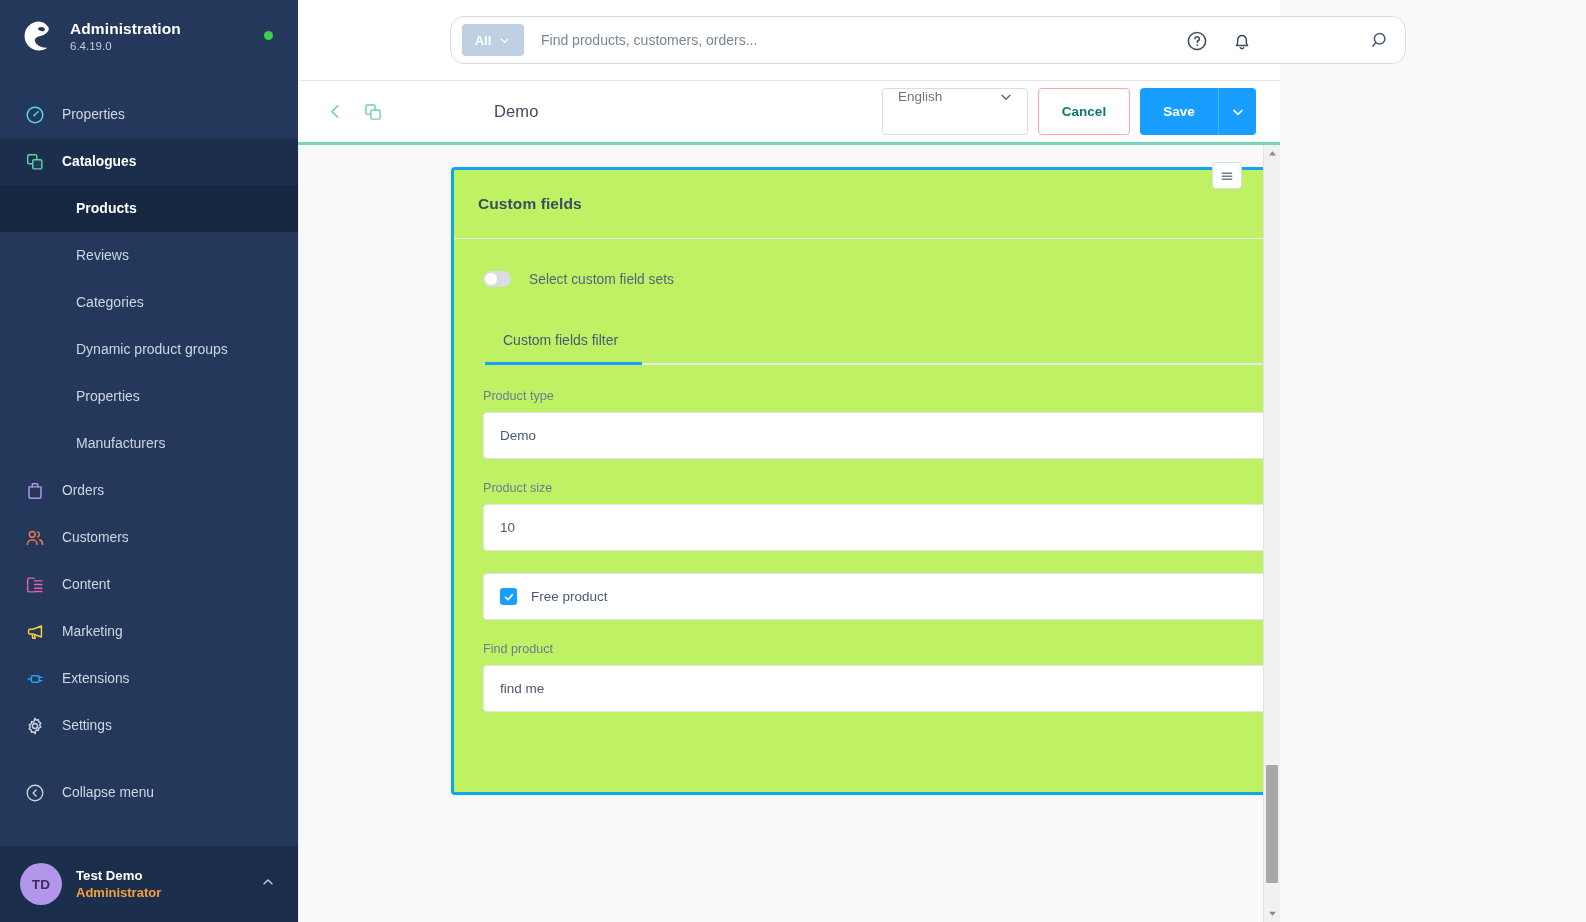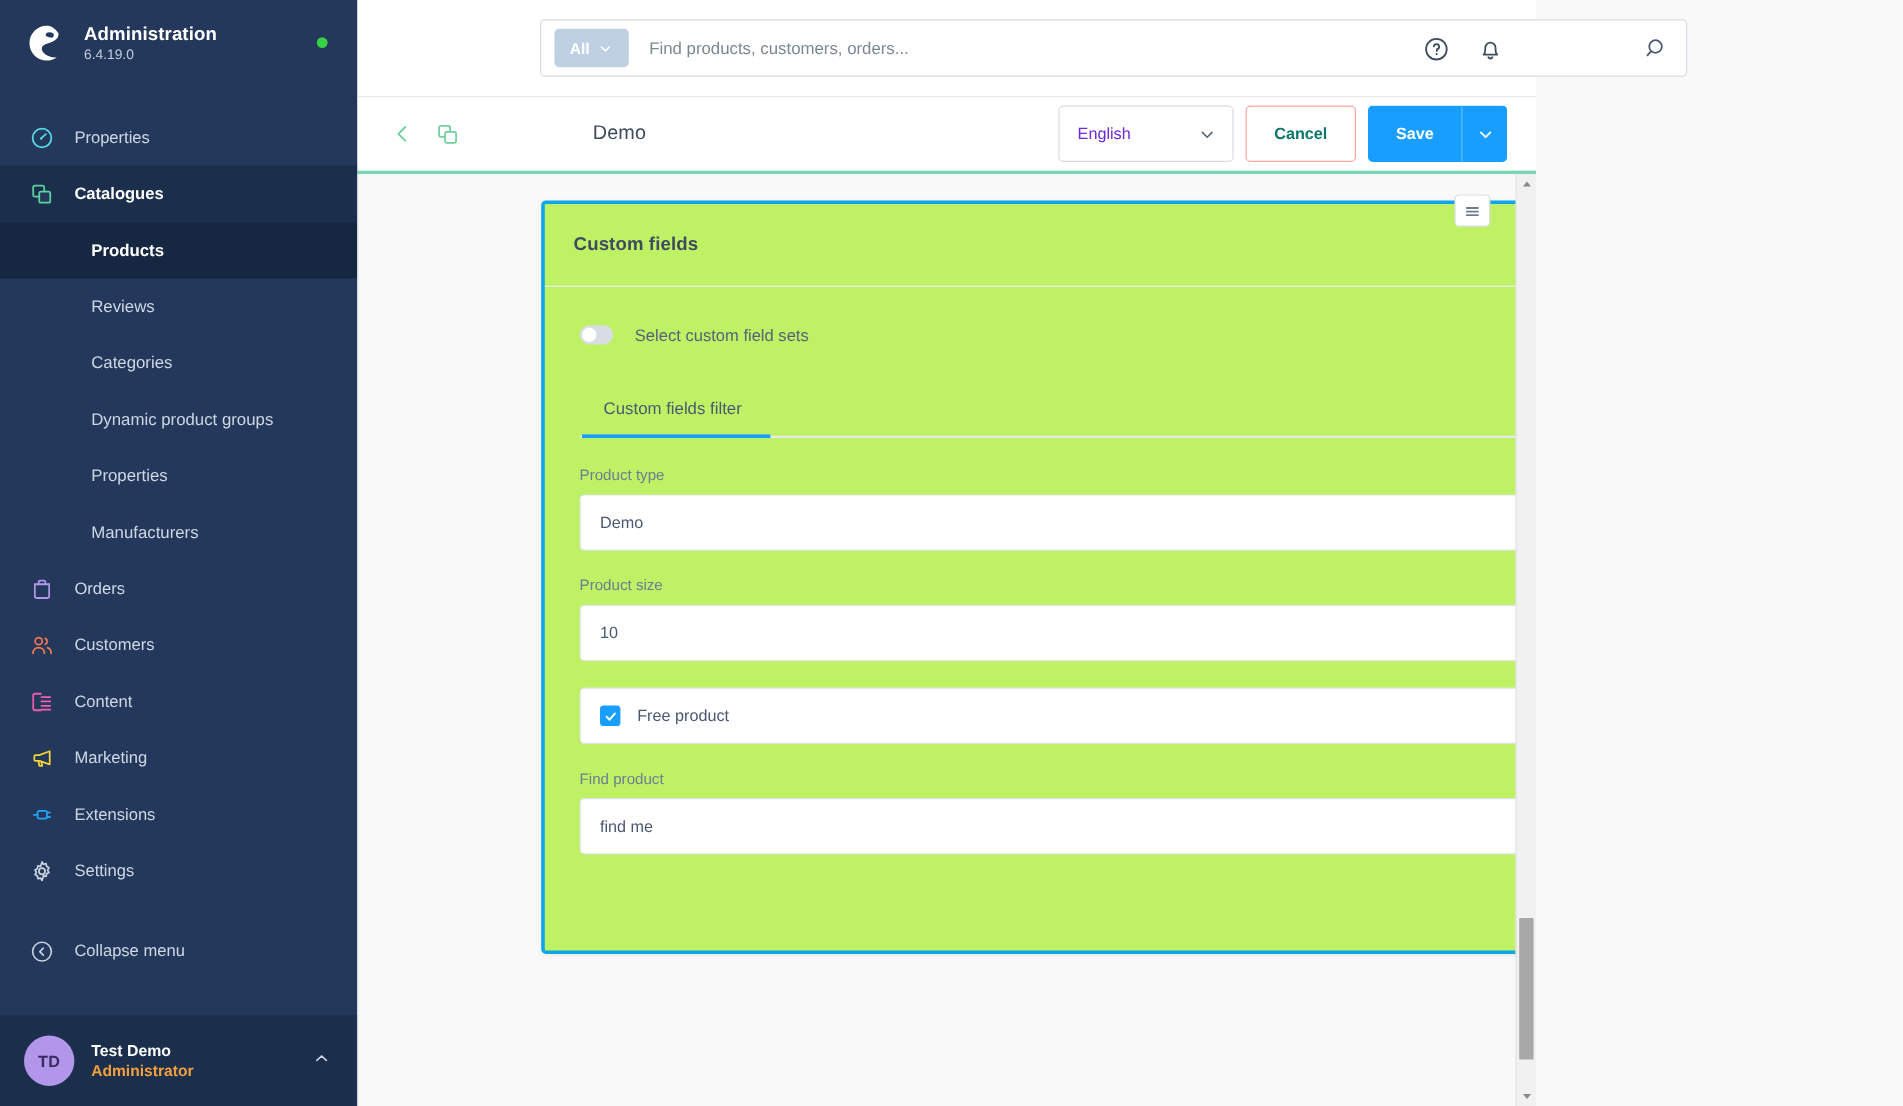--- a/index.html
+++ b/index.html
@@ -71,21 +71,21 @@
   
   .main { flex: 1 1 auto; display: flex; flex-direction: column; min-width: 0; position: relative; background: #fff; }
 
   .topbar {
     height: 81px; background: #fff; border-bottom: 1px solid #e6e9ec;
     display: flex; align-items: center; position: relative; flex: 0 0 81px;
   }
   .search-wrap {
     position: absolute; left: 152px; top: 16px;
     width: 956px; height: 48px;
-    border: 1px solid #d8dde3; border-radius: 4px;
+    border: 1px solid #d8dde3; border-radius: 14px;
     background: #fff; display: flex; align-items: center; padding: 0 8px 0 11px;
   }
   .search-scope {
     background: #bfd0e3; color: #fff; border-radius: 4px;
     height: 32px; min-width: 62px; display: flex; align-items: center; justify-content: center;
     gap: 7px; font-size: 13px; font-weight: bold; padding: 0 10px; cursor: pointer;
   }
   .search-input {
     border: none; outline: none; flex: 1 1 auto; height: 44px;
     font-family: "Liberation Sans", sans-serif; font-size: 14px; color: #4a5971;
@@ -105,22 +105,22 @@
   }
   .sb-left { display: flex; align-items: center; gap: 12px; }
   .sb-back, .sb-dup { width: 26px; height: 26px; display: flex; align-items: center; justify-content: center; cursor: pointer; }
   .sb-title {
     font-size: 16.5px; color: #3e4c5e; font-weight: normal;
     margin-left: 96px; letter-spacing: .1px;
   }
   .sb-right { margin-left: auto; display: flex; align-items: center; gap: 10px; }
   .lang-select {
     width: 146px; height: 47px; border: 1px solid #d8dde3; border-radius: 4px;
-    background: #fff; display: flex; align-items: center; justify-content: space-between;
-    padding: 0 13px 0 15px; font-size: 13.5px; color: #6d28d9; cursor: pointer;
+    background: #fff; display: flex; align-items: flex-start; justify-content: space-between;
+    padding: 0 13px 0 15px; font-size: 13.5px; color: #737373; cursor: pointer;
   }
   .btn-cancel {
     height: 47px; min-width: 92px; padding: 0 18px;
     border: 1px solid #fca5a5; border-radius: 4px; background: #fff;
     font-size: 13.5px; color: #0f766e; cursor: pointer;
     font-family: "Liberation Sans", sans-serif; font-weight: bold;
     display: flex; align-items: center; justify-content: center;
   }
   .btn-save-group { display: flex; align-items: stretch; border-radius: 4px; overflow: hidden; }
   .btn-save {

